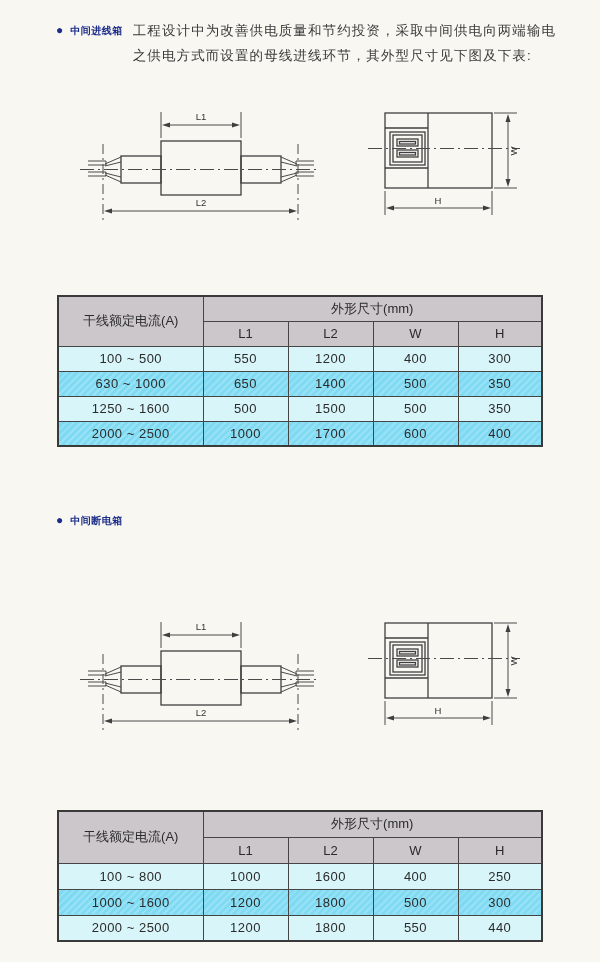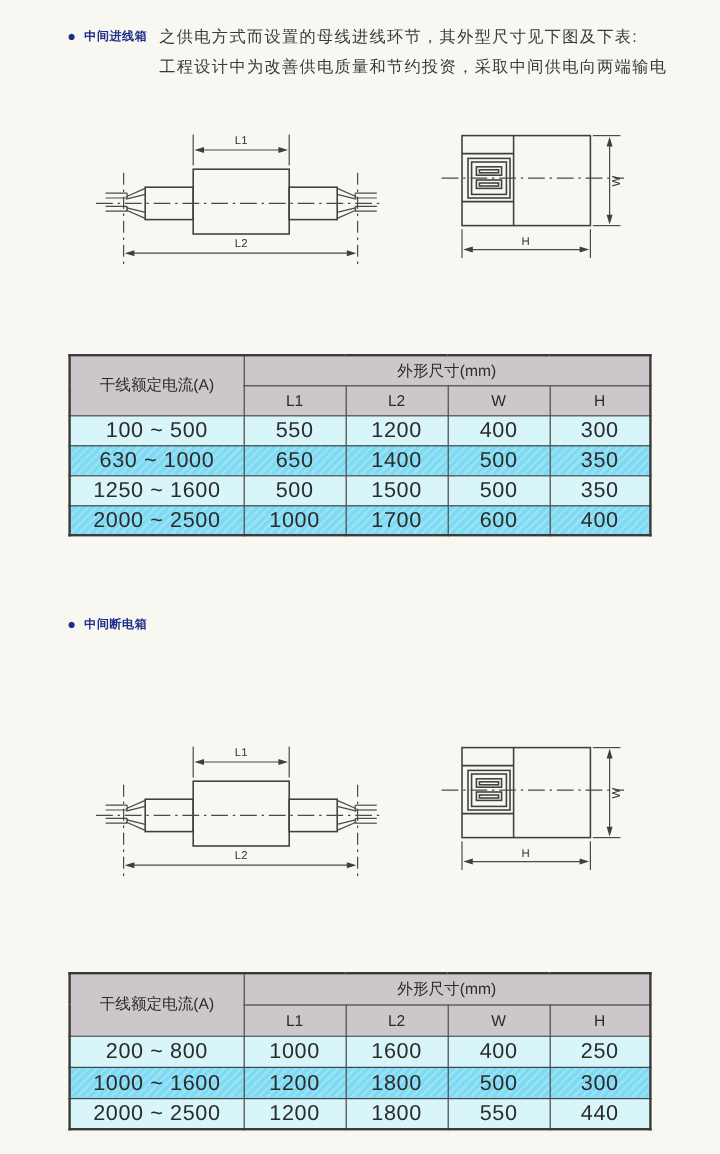--- a/index.html
+++ b/index.html
@@ -51,33 +51,33 @@
     color:#2b2b2b;
   }
   table.dim th{background:var(--table-header-bg,#cbc7cb);}
   #table1 tr{height:25px;}
   #table2 tr{height:26px;}
   tr.row-light td{background:var(--row-light,#d8f5f9);}
   tr.row-dark td{
     background:var(--row-dark,#7edaf2);
     background-image:repeating-linear-gradient(135deg,rgba(255,255,255,.22) 0 2px,rgba(0,0,0,0) 2px 5px);
   }
-  table.dim td{font-size:18px;letter-spacing:.5px;}
+  table.dim td{font-size:13px;letter-spacing:.5px;}
 </style>
 </head>
 <body>
 
 <div id="page">
 
   <div class="section" style="top:18px;">
     <span class="bullet">●</span>
     <span class="sec-title">中间进线箱</span>
     <div class="sec-body">
+      <div>工程设计中为改善供电质量和节约投资，采取中间供电向两端输电</div>
       <div>之供电方式而设置的母线进线环节，其外型尺寸见下图及下表:</div>
-      <div>工程设计中为改善供电质量和节约投资，采取中间供电向两端输电</div>
     </div>
   </div>
 
   <svg class="diag" style="left:58px;top:98px;" width="282" height="132" viewBox="0 0 282 132">
     <g stroke="#3f3f3f" fill="none" stroke-width="1.3">
       <rect x="103" y="43" width="80" height="54"></rect>
       <rect x="63" y="58" width="40" height="27"></rect>
       <rect x="183" y="58" width="40" height="27"></rect>
     </g>
     <g stroke="#4a4a4a" stroke-width="1">
@@ -307,21 +307,21 @@
       </tr>
       <tr>
         <th>L1</th>
         <th>L2</th>
         <th>W</th>
         <th>H</th>
       </tr>
     </thead>
     <tbody>
         <tr class="row-light">
-          <td>200 ~ 800</td>
+          <td>100 ~ 800</td>
           <td>1000</td>
           <td>1600</td>
           <td>400</td>
           <td>250</td>
         </tr>
         <tr class="row-dark">
           <td>1000 ~ 1600</td>
           <td>1200</td>
           <td>1800</td>
           <td>500</td>

